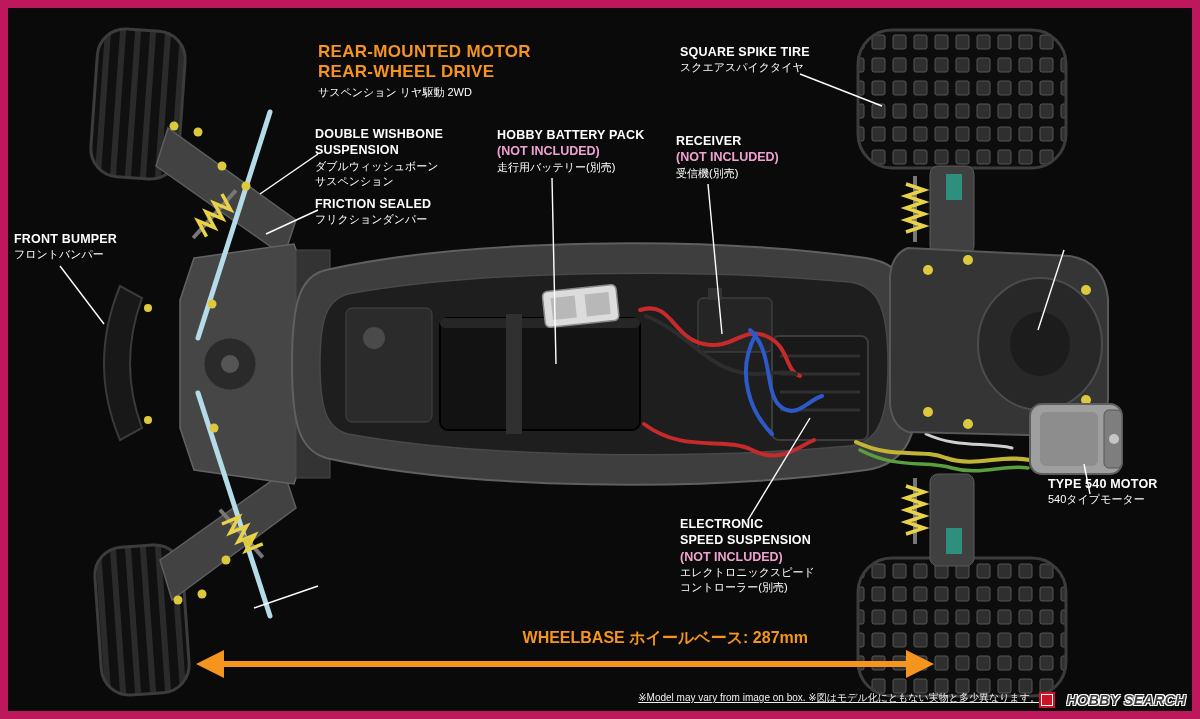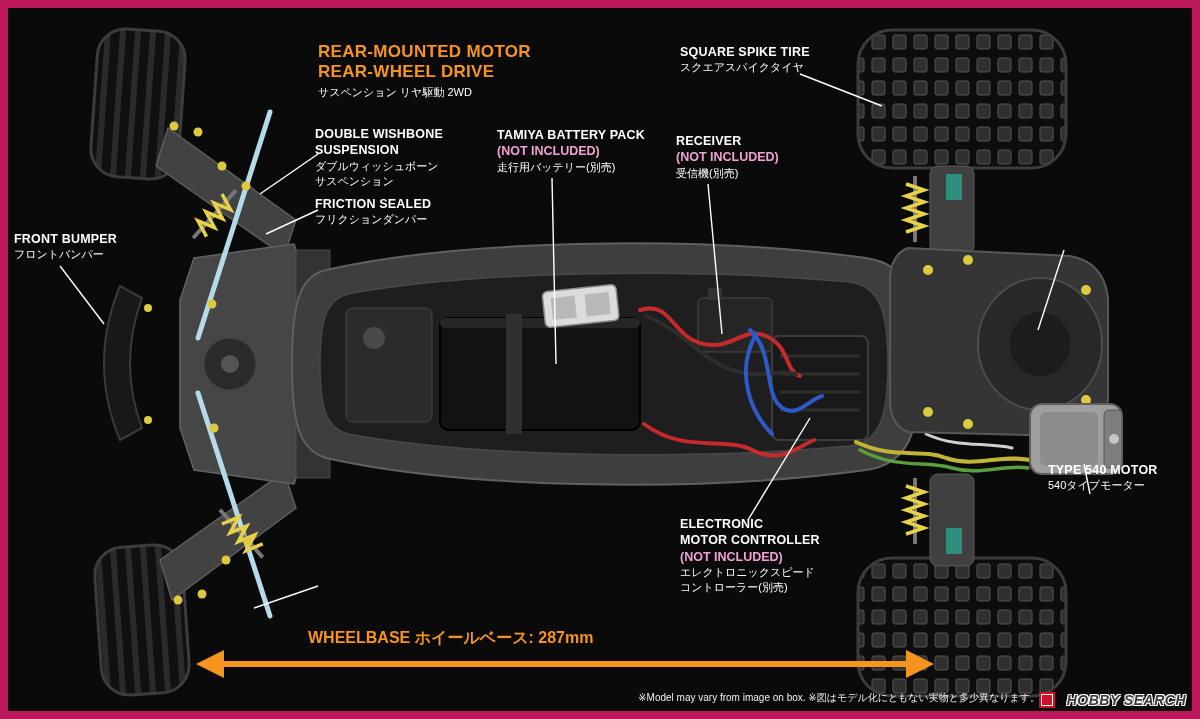--- a/index.html
+++ b/index.html
@@ -15,23 +15,23 @@
   }
   .illustration{position:absolute;left:0;top:0;}
   .callout{position:absolute;color:#fff;white-space:nowrap;z-index:5;}
   .t-en{font-size:12.5px;font-weight:bold;letter-spacing:.2px;line-height:1.3;color:#fff;}
   .t-jp{font-size:11px;line-height:1.4;color:#fff;}
   .t-note{font-size:12.5px;font-weight:bold;line-height:1.3;color:#efa2d2;}
   .t-orange{font-size:17px;font-weight:bold;color:#f5941e;line-height:1.18;letter-spacing:.3px;}
   .mt{margin-top:3px;}
   .wheelbase{
     position:absolute;left:300px;top:620px;width:500px;
-    text-align:left;color:#f5941e;font-weight:bold;font-size:16px;z-index:5;
+    text-align:right;color:#f5941e;font-weight:bold;font-size:16px;z-index:5;
   }
-  .disclaimer{position:absolute;right:152px;bottom:6px;font-size:10px;color:#f0f0f0;z-index:5;}
+  .disclaimer{position:absolute;right:152px;bottom:6px;font-size:10px;color:#f0f0f0;z-index:5;text-decoration:underline;}
   .watermark{position:absolute;right:6px;bottom:3px;display:flex;align-items:center;gap:12px;z-index:6;}
   .wm-logo{width:16px;height:16px;background:#cf1126;display:inline-block;box-shadow:inset 0 0 0 2px #cf1126, inset 0 0 0 3px #fff;}
   .wm-text{
     font-size:14px;font-weight:bold;font-style:italic;color:#3a3a3a;letter-spacing:.5px;
     text-shadow:-1px -1px 0 #fff,1px -1px 0 #fff,-1px 1px 0 #fff,1px 1px 0 #fff;
   }
 </style>
 </head>
 <body>
 
@@ -212,45 +212,45 @@
     <div class="t-jp">ダブルウィッシュボーン</div>
     <div class="t-jp">サスペンション</div>
   </div>
 
   <div class="callout" style="left:307px;top:188px">
     <div class="t-en">FRICTION SEALED</div>
     <div class="t-jp">フリクションダンパー</div>
   </div>
 
   <div class="callout" style="left:489px;top:119px">
-    <div class="t-en">TAMIYA BATTERY PACK</div>
+    <div class="t-en">HOBBY BATTERY PACK</div>
     <div class="t-note">(NOT INCLUDED)</div>
     <div class="t-jp">走行用バッテリー(別売)</div>
   </div>
 
   <div class="callout" style="left:668px;top:125px">
     <div class="t-en">RECEIVER</div>
     <div class="t-note">(NOT INCLUDED)</div>
     <div class="t-jp">受信機(別売)</div>
   </div>
 
   <div class="callout" style="left:6px;top:223px">
     <div class="t-en">FRONT BUMPER</div>
     <div class="t-jp">フロントバンパー</div>
   </div>
 
 
-  <div class="callout" style="left:1040px;top:454px">
+  <div class="callout" style="left:1040px;top:468px">
     <div class="t-en">TYPE 540 MOTOR</div>
     <div class="t-jp">540タイプモーター</div>
   </div>
 
   <div class="callout" style="left:672px;top:508px">
     <div class="t-en">ELECTRONIC</div>
-    <div class="t-en">MOTOR CONTROLLER</div>
+    <div class="t-en">SPEED SUSPENSION</div>
     <div class="t-note">(NOT INCLUDED)</div>
     <div class="t-jp">エレクトロニックスピード</div>
     <div class="t-jp">コントローラー(別売)</div>
   </div>
 
 
   <div class="wheelbase">WHEELBASE ホイールベース: 287mm</div>
 
   <div class="disclaimer">※Model may vary from image on box. ※図はモデル化にともない実物と多少異なります。</div>
 

